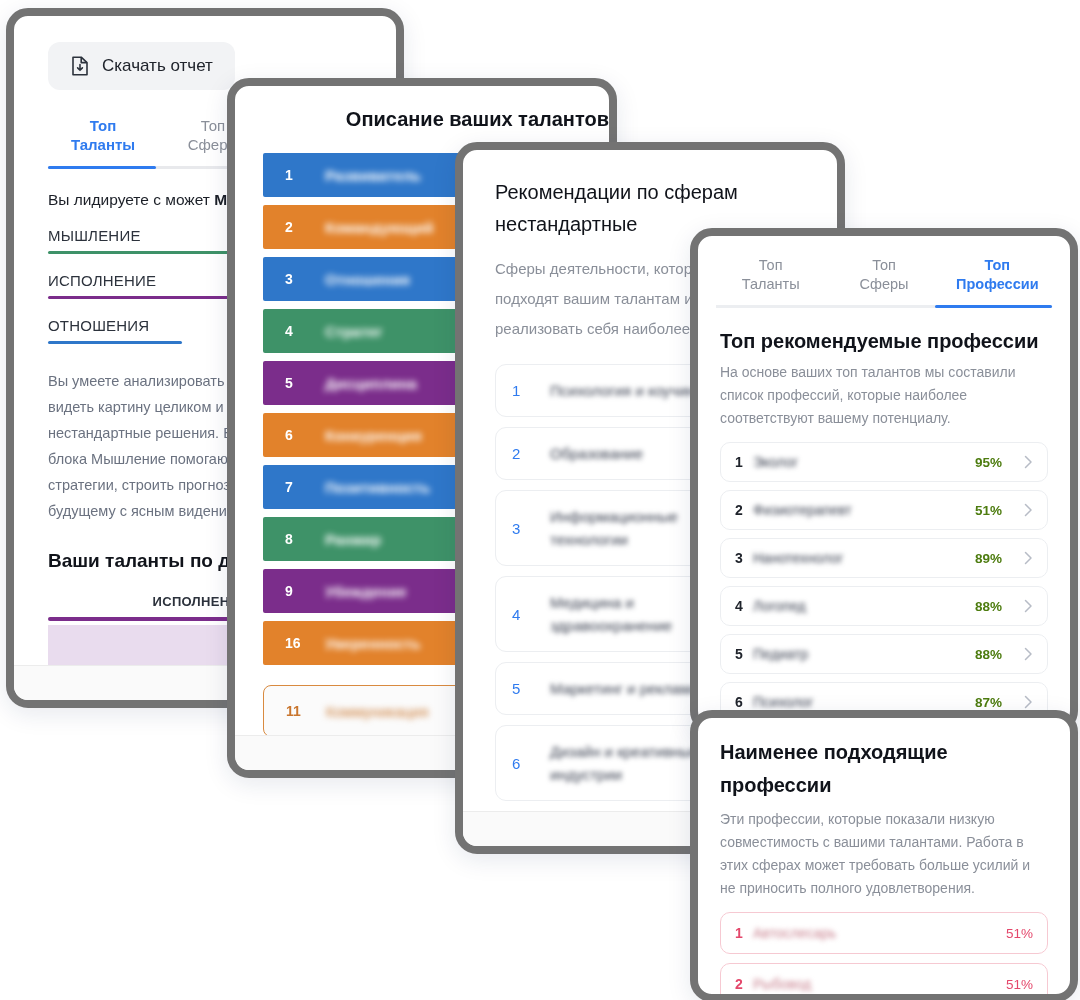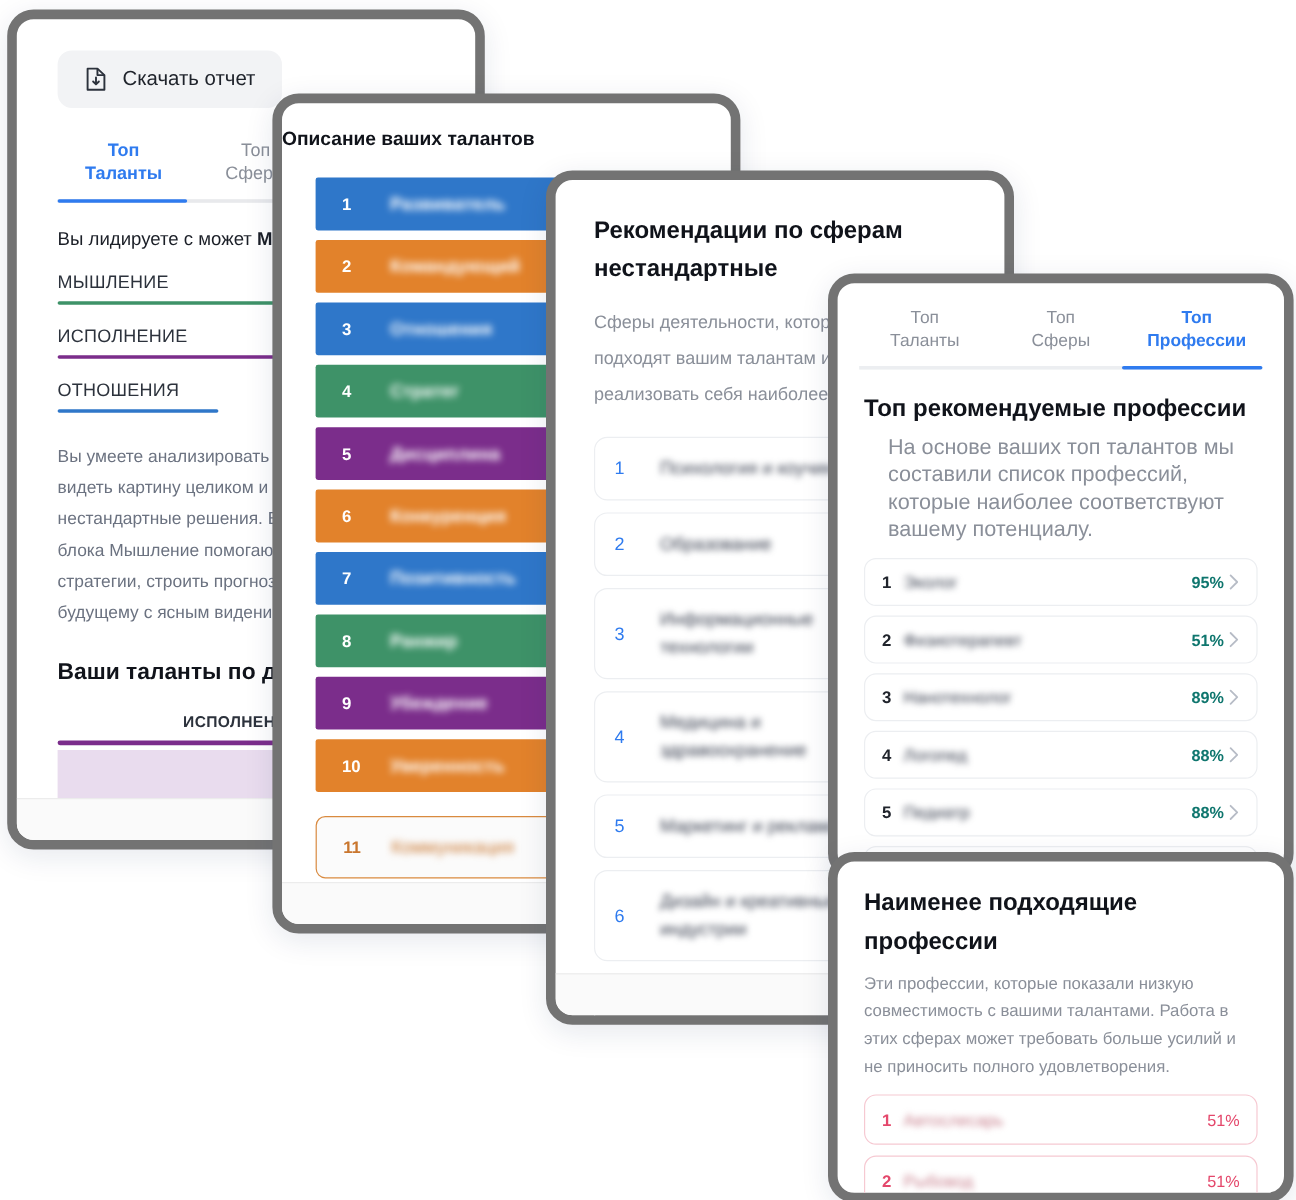--- a/index.html
+++ b/index.html
@@ -69,70 +69,70 @@
   .chart-bars{display:flex;gap:6px;margin-top:4px;}
   .chart-bar{
     background:#E9DCEE;height:120px;display:flex;align-items:flex-end;
     justify-content:center;padding-bottom:18px;box-sizing:border-box;
     font-size:19px;font-weight:bold;color:#10131a;
   }
 
   
   #card2{left:227px;top:78px;width:390px;height:700px;}
   #card2 .pad{padding:22px 0 0 0;}
-  .c2-title{font-size:16px;font-weight:bold;color:#10131a;text-align:left;}
+  .c2-title{font-size:20px;font-weight:bold;color:#10131a;text-align:right;}
   .talent-list{margin-top:22px;padding:0 26px 0 28px;}
   .talent-row{
     display:flex;align-items:center;gap:22px;
     height:44px;margin-bottom:8px;padding-left:22px;
     border-radius:2px;box-sizing:border-box;
   }
   .talent-num{font-size:14px;font-weight:bold;color:#ffffff;width:18px;}
   .talent-name{font-size:15px;font-weight:bold;color:#ffffff;}
   .talent-row.outline{
     background:#fbfbfb;border:1.5px solid #D98A3F;border-radius:8px;
     margin-top:20px;height:52px;
   }
   .talent-row.outline .talent-num{color:#C9762E;}
   .talent-row.outline .talent-name{color:#C9762E;font-weight:normal;}
 
   
   #card3{left:455px;top:142px;width:390px;height:712px;}
   #card3 .pad{padding:26px 0 0 32px;}
-  .c3-title{font-size:20px;font-weight:bold;color:#10131a;line-height:32px;}
+  .c3-title{font-size:20px;font-weight:normal;color:#10131a;line-height:32px;}
   .c3-desc{font-size:15px;line-height:30px;color:#8a8f99;margin-top:14px;white-space:nowrap;}
   .sphere-list{margin-top:20px;padding-right:28px;}
   .sphere-item{
     display:flex;align-items:center;gap:26px;
     border:1px solid #eceef1;border-radius:11px;
     padding:14px 16px;margin-bottom:10px;min-height:32px;box-sizing:border-box;
   }
   .sphere-num{font-size:15px;color:#2F7BEF;width:12px;flex:none;}
   .sphere-name{font-size:15px;color:#3a4050;line-height:23px;}
 
   
   #card4{left:690px;top:228px;width:388px;height:505px;}
   #card4 .pad{padding:20px 0 0 0;}
   .c4-tabs{display:flex;padding:0 16px;}
   .c4-tab{flex:1;text-align:center;font-size:14.5px;line-height:19px;color:#8a8f99;padding-bottom:11px;cursor:pointer;}
   .c4-tab.active{color:#2F7BEF;font-weight:bold;}
   .c4-underline{position:relative;height:3px;margin:0 18px;background:#eceef1;}
   .c4-underline .ind{position:absolute;top:0;height:3px;background:#2F7BEF;border-radius:2px;}
   .c4-body{padding:0 22px;}
   .c4-title{font-size:20px;font-weight:bold;color:#10131a;margin-top:22px;}
-  .c4-desc{font-size:18px;line-height:23px;color:#8a8f99;margin-top:8px;margin-left:20px;}
+  .c4-desc{font-size:14px;line-height:23px;color:#8a8f99;margin-top:8px;}
   .prof-list{margin-top:12px;}
   .prof-item{
     display:flex;align-items:center;
     border:1px solid #eceef1;border-radius:10px;
     padding:11px 14px;margin-bottom:8px;box-sizing:border-box;
   }
   .prof-num{font-size:14px;font-weight:bold;color:#20242c;width:18px;flex:none;}
   .prof-name{font-size:14px;color:#3a4050;flex:1;}
-  .prof-pct{font-size:13.5px;font-weight:bold;color:#0f766e;margin-right:4px;}
+  .prof-pct{font-size:13.5px;font-weight:bold;color:#4d7c0f;margin-right:22px;}
   .chev{width:9px;height:14px;flex:none;}
 
   
   #card5{left:690px;top:710px;width:388px;height:292px;}
   #card5 .pad{padding:18px 22px 0 22px;}
   .c5-title{font-size:20px;font-weight:bold;color:#10131a;line-height:33px;}
   .c5-desc{font-size:14px;line-height:23px;color:#8a8f99;margin-top:6px;}
   .bad-list{margin-top:12px;}
   .bad-item{
     display:flex;align-items:center;
@@ -256,21 +256,21 @@
         </div>
         <div class="talent-row" style="background:#3E9268;">
           <span class="talent-num">8</span>
           <span class="talent-name blurred">Ранжир</span>
         </div>
         <div class="talent-row" style="background:#7B2D8B;">
           <span class="talent-num">9</span>
           <span class="talent-name blurred">Убеждение</span>
         </div>
         <div class="talent-row" style="background:#E2822B;">
-          <span class="talent-num">10</span>
+          <span class="talent-num">16</span>
           <span class="talent-name blurred">Уверенность</span>
         </div>
 
         <div class="talent-row outline">
           <span class="talent-num">11</span>
           <span class="talent-name blurred">Коммуникация</span>
         </div>
       </div>
     </div>
     <div class="footer-bar">

